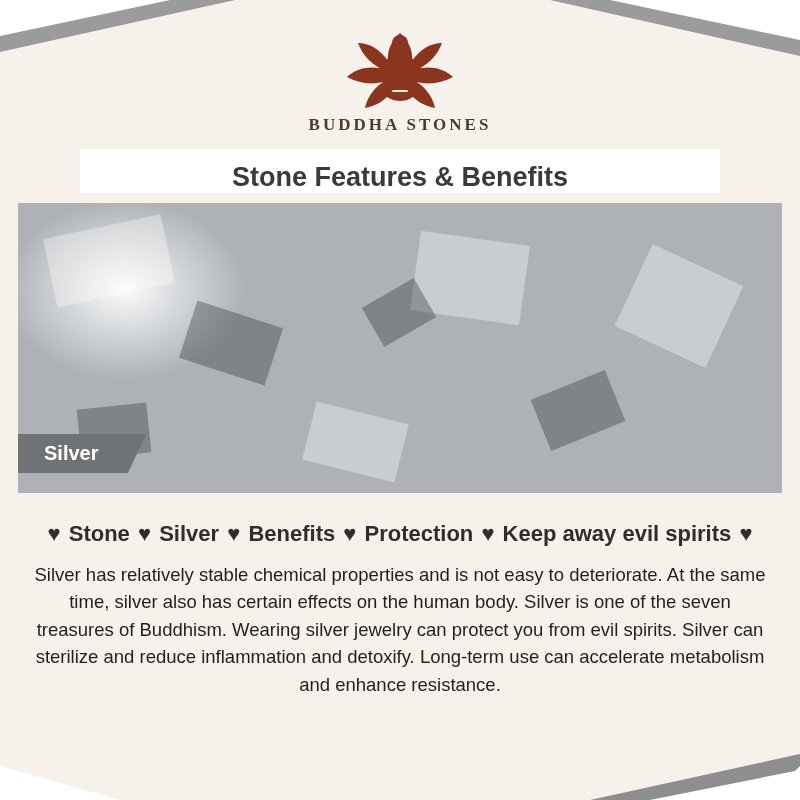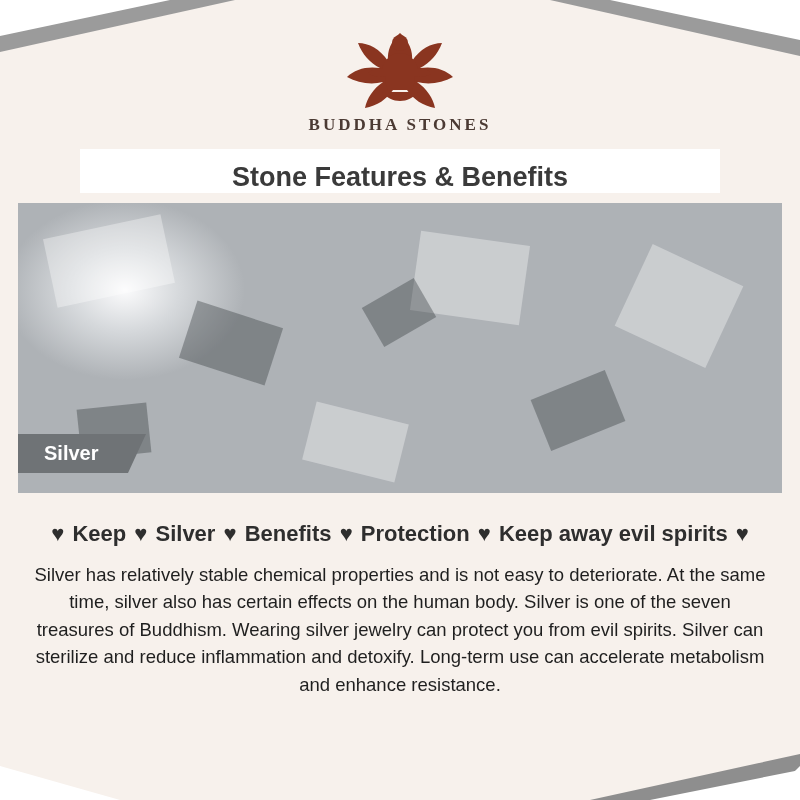--- a/index.html
+++ b/index.html
@@ -299,21 +299,21 @@
       <div class="facet" style="left:38%;top:72%;width:95px;height:60px;transform:rotate(14deg);"></div>
       <div class="facet dark" style="left:46%;top:30%;width:60px;height:45px;transform:rotate(-30deg);"></div>
     </div>
     <div class="caption-tab">
       <span>Silver</span>
     </div>
   </div>
 
   <div class="benefits">
     <span class="heart">♥</span>
-    <span>Keep</span>
+    <span>Stone</span>
     <span class="heart">♥</span>
     <span>Silver</span>
     <span class="heart">♥</span>
     <span>Benefits</span>
     <span class="heart">♥</span>
     <span>Protection</span>
     <span class="heart">♥</span>
     <span>Keep away evil spirits</span>
     <span class="heart">♥</span>
   </div>

